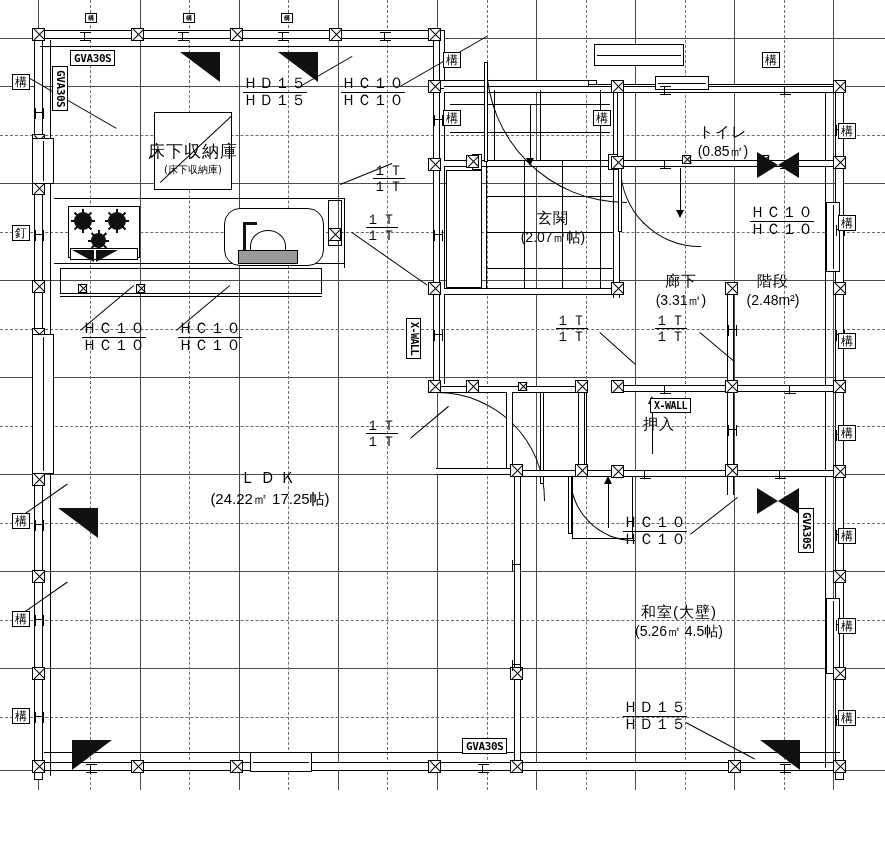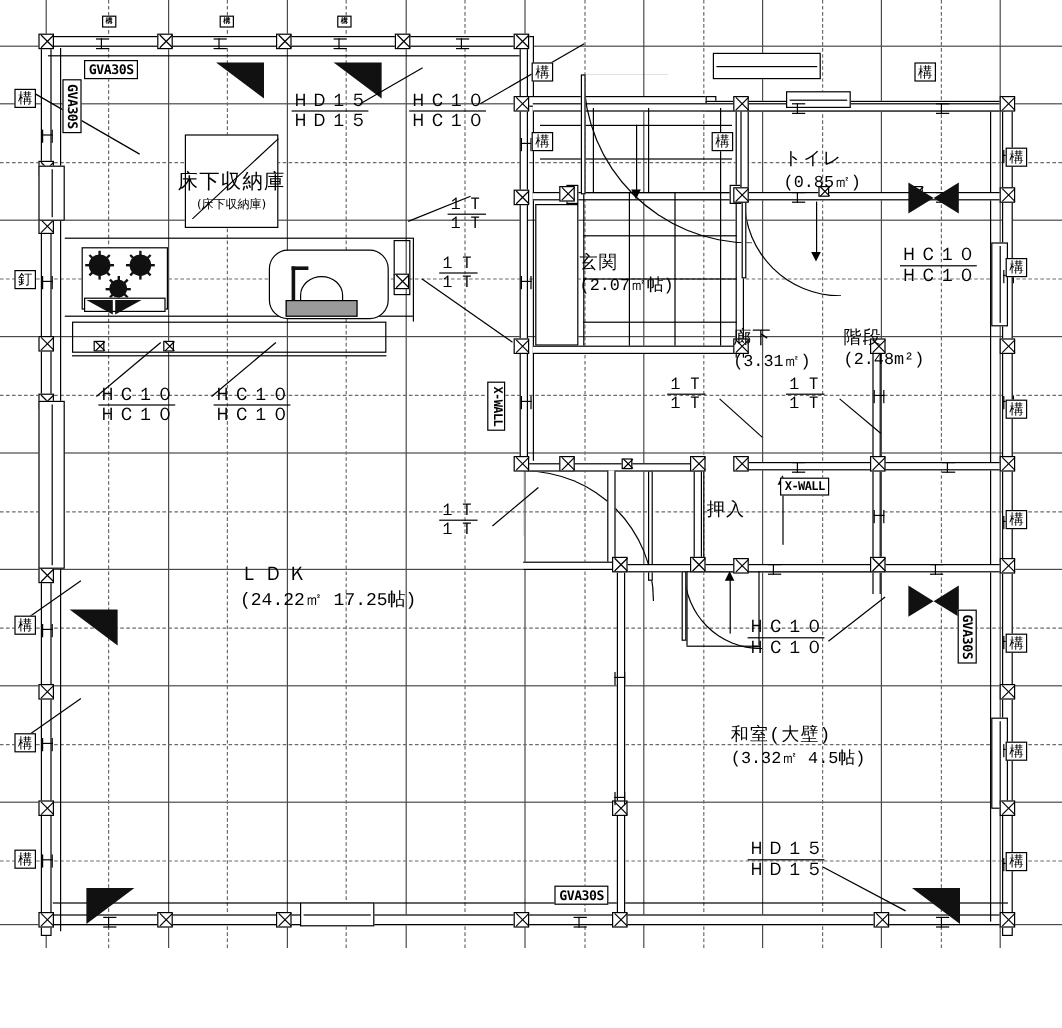--- a/index.html
+++ b/index.html
@@ -70,22 +70,22 @@
   .ann{position:absolute;font-family:"DejaVu Sans Mono","Liberation Mono",monospace;
        font-size:15px;color:#000;white-space:nowrap;line-height:1.05;letter-spacing:1px;}
   .ann .top{display:block;border-bottom:1.4px solid #000;padding-bottom:0px;}
   .ann .bot{display:block;}
   .ann-1t{position:absolute;font-family:"DejaVu Sans Mono","Liberation Mono",monospace;
        font-size:14px;color:#000;white-space:nowrap;line-height:1.1;letter-spacing:2px;}
   .ann-1t .top{display:block;border-bottom:1.4px solid #000;}
   .leader{position:absolute;height:0;border-top:1.3px solid #000;transform-origin:0 0;}
 
   
-  .room{position:absolute;color:#000;
-        font-family:Liberation Mono, monospace;white-space:nowrap;}
+  .room{position:absolute;text-align:center;color:#000;
+        font-family:Liberation Sans, sans-serif;white-space:nowrap;}
   .room .rname{display:block;font-size:15px;letter-spacing:1px;}
   .room .rarea{display:block;font-size:14px;letter-spacing:0px;margin-top:1px;}
   .room.big .rname{font-size:16px;letter-spacing:4px;}
   .room.big .rarea{font-size:15px;}
 
   
   .tri{position:absolute;width:0;height:0;}
   .tri-tl{border-left:40px solid #111;border-bottom:30px solid transparent;}
   .tri-tr{border-right:40px solid #111;border-bottom:30px solid transparent;}
 
@@ -601,17 +601,17 @@
       </div>
       <div class="room" style="left: 703px; top: 272px; width: 140px;">
         <span class="rname">階段</span>
         <span class="rarea">(2.48m²)</span>
       </div>
       <div class="room" style="left: 589px; top: 415px; width: 140px;">
         <span class="rname">押入</span>
       </div>
       <div class="room" style="left: 609px; top: 603px; width: 140px;">
         <span class="rname">和室(大壁)</span>
-        <span class="rarea">(3.32㎡ 4.5帖)</span>
+        <span class="rarea">(5.26㎡ 4.5帖)</span>
       </div>
     </div>
 
 </div>
 
 </body></html>

